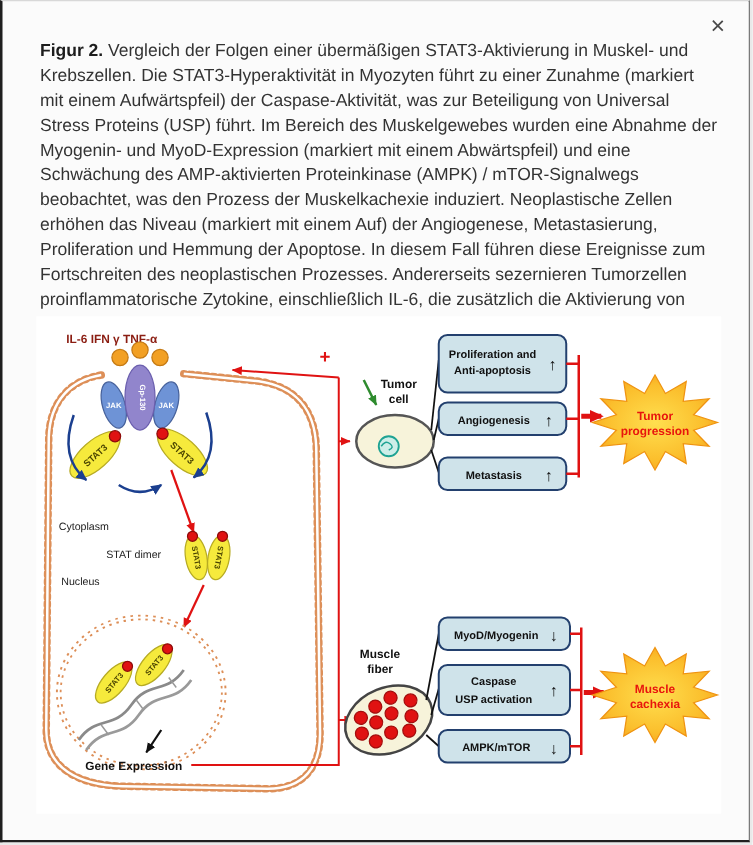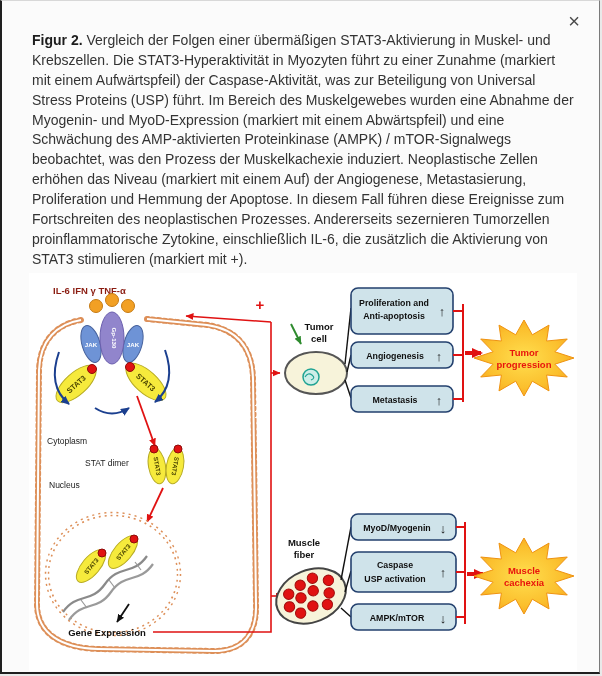--- a/index.html
+++ b/index.html
@@ -14,21 +14,21 @@
     position:absolute;top:8px;right:14px;font-size:20px;line-height:1;
     color:#4a4a4a;background:none;border:none;padding:2px 5px;cursor:pointer;
     font-family:"Liberation Sans",sans-serif;
   }
   .caption{
     position:absolute;left:30px;top:30px;width:542px;
     font-size:14px;line-height:1.42;color:#333;
   }
   .caption b{color:#1d1d1d;}
   .figure{
-    position:absolute;left:27px;top:272px;width:548px;height:398px;background:#ffffff;
+    position:absolute;left:27px;top:252px;width:548px;height:398px;background:#ffffff;
   }
   .figure svg{display:block;width:548px;height:398px;}
   svg text{font-family:"Liberation Sans",sans-serif;}
   .lbl{font-size:8.5px;fill:#222;}
   .lblB{font-size:9.5px;font-weight:bold;fill:#111;text-anchor:middle;}
   .cytok{font-size:9.5px;font-weight:bold;fill:#8b1d12;}
   .protT{font-size:7.5px;font-weight:bold;fill:#4a4400;text-anchor:middle;}
   .protS{font-size:6.2px;font-weight:bold;fill:#4a4400;text-anchor:middle;}
   .recT{font-size:6.2px;font-weight:bold;fill:#ffffff;text-anchor:middle;}
   .boxT{font-size:8.8px;font-weight:bold;fill:#101010;text-anchor:middle;}

